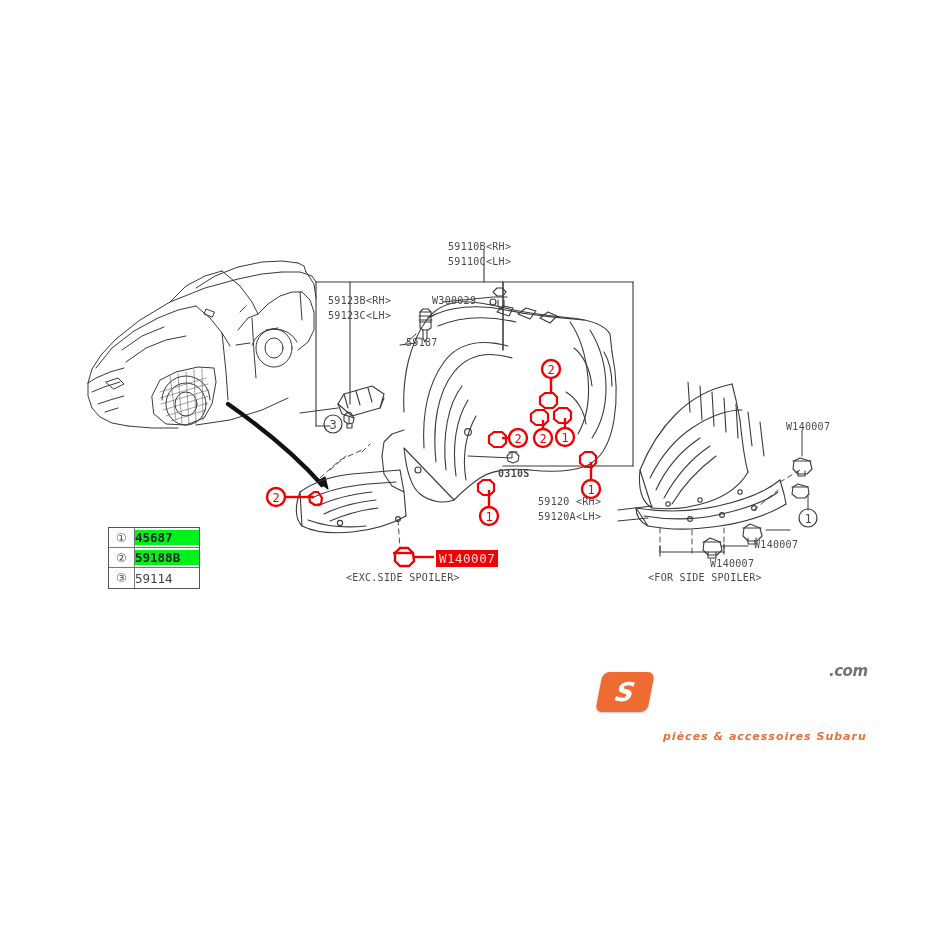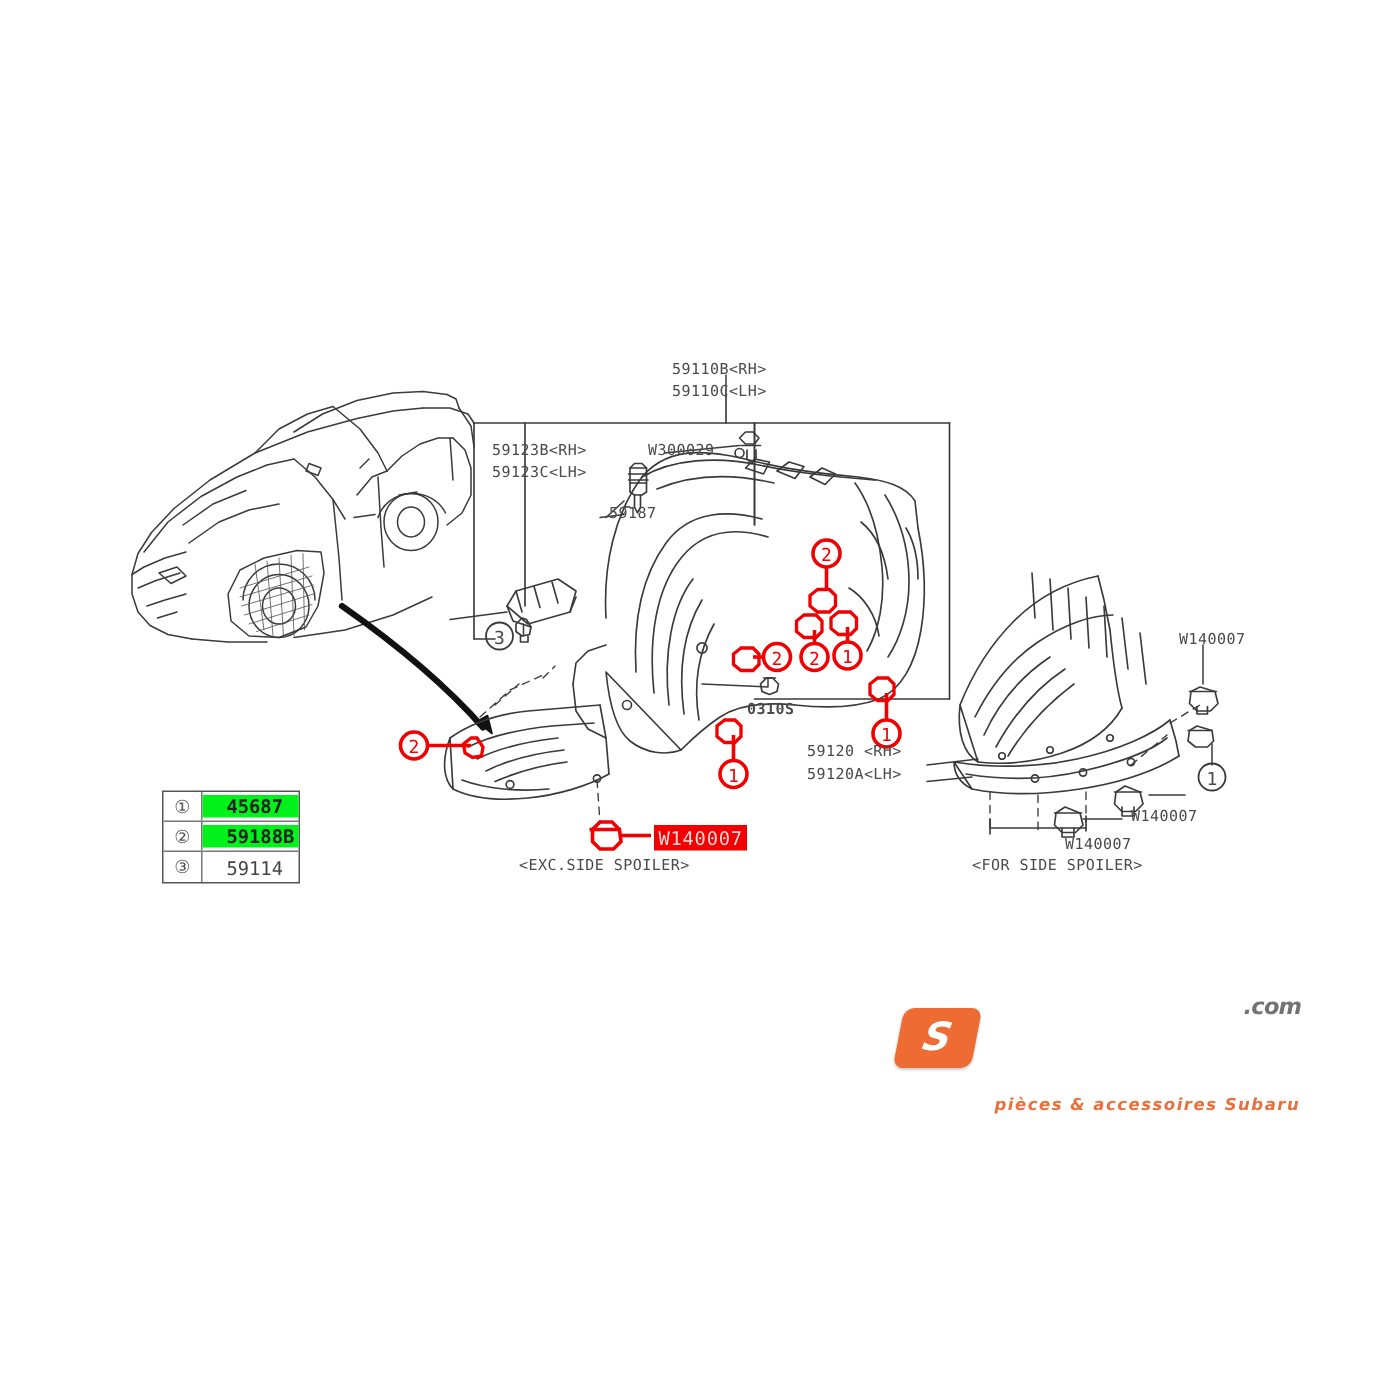--- a/index.html
+++ b/index.html
@@ -11,21 +11,21 @@
        font-family:"DejaVu Sans Mono","Liberation Mono",monospace;letter-spacing:.3px;}
   .lbl.two{line-height:15px;}
   
   #legend{position:absolute;left:108px;top:527px;width:90px;height:60px;
           border:1.4px solid #555;background:#fff;}
   #legend .lrow{display:flex;height:20px;align-items:center;
                 border-bottom:1.1px solid #777;box-sizing:border-box;}
   #legend .lrow:last-child{border-bottom:none;}
   #legend .lnum{width:26px;height:100%;display:flex;align-items:center;justify-content:center;
                 border-right:1.1px solid #777;box-sizing:border-box;font-size:12px;color:#555;}
-  #legend .lval{flex:1;padding-left:16px;font-size:12.5px;color:#444;letter-spacing:0px;}
+  #legend .lval{flex:1;padding-left:0;font-size:12.5px;color:#444;letter-spacing:0px;}
   #legend .lval.hl{background:#00f21a;color:#222;font-weight:bold;}
   
   .redchip{position:absolute;background:#f00000;color:#ffd7d7;font-size:12.5px;
            padding:1px 3px;letter-spacing:.5px;
            font-family:"DejaVu Sans Mono","Liberation Mono",monospace;}
   
   #wm{position:absolute;left:597px;top:662px;width:280px;height:62px;}
   #wm .badge{position:absolute;left:2px;top:10px;width:52px;height:40px;background:#ee6b33;
              border-radius:7px;transform:skewX(-11deg);box-shadow:0 1px 2px rgba(0,0,0,.25);}
   #wm .badge span{position:absolute;left:0;top:0;width:52px;height:40px;display:flex;

